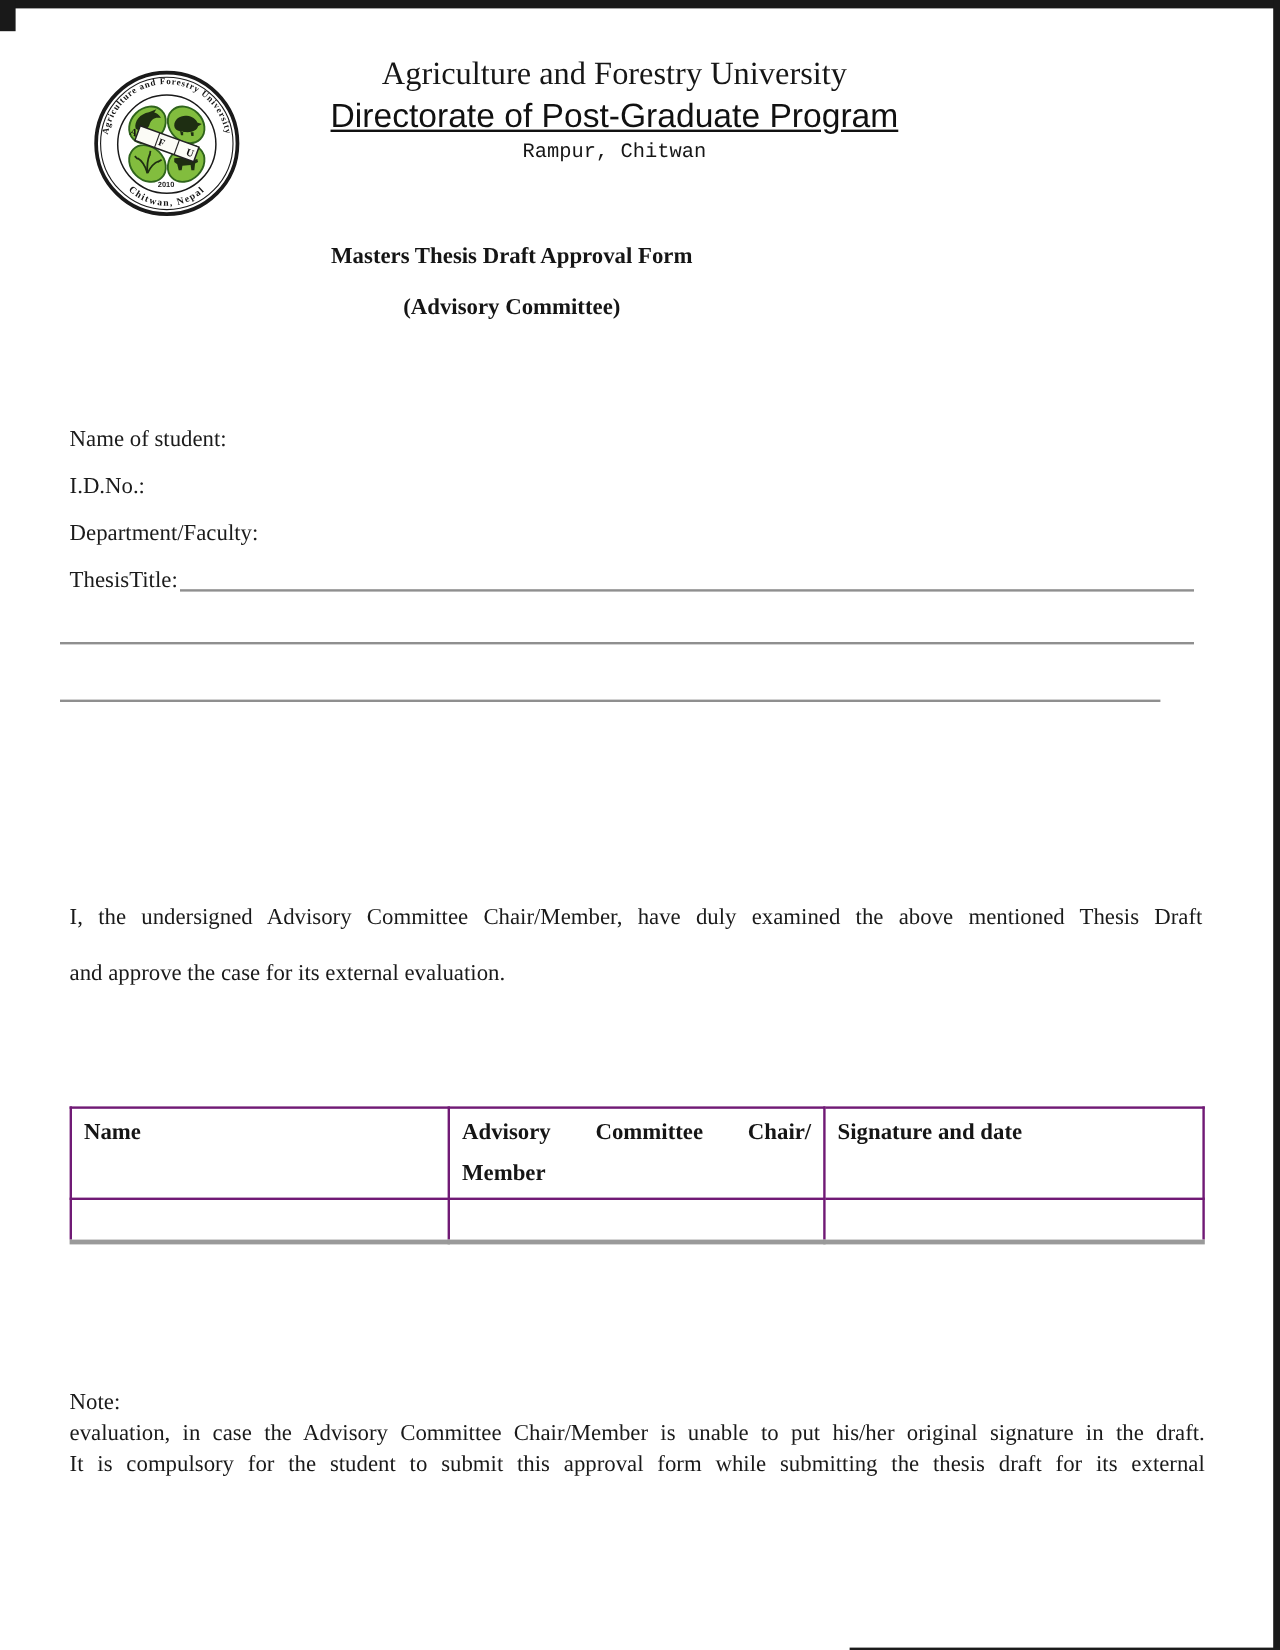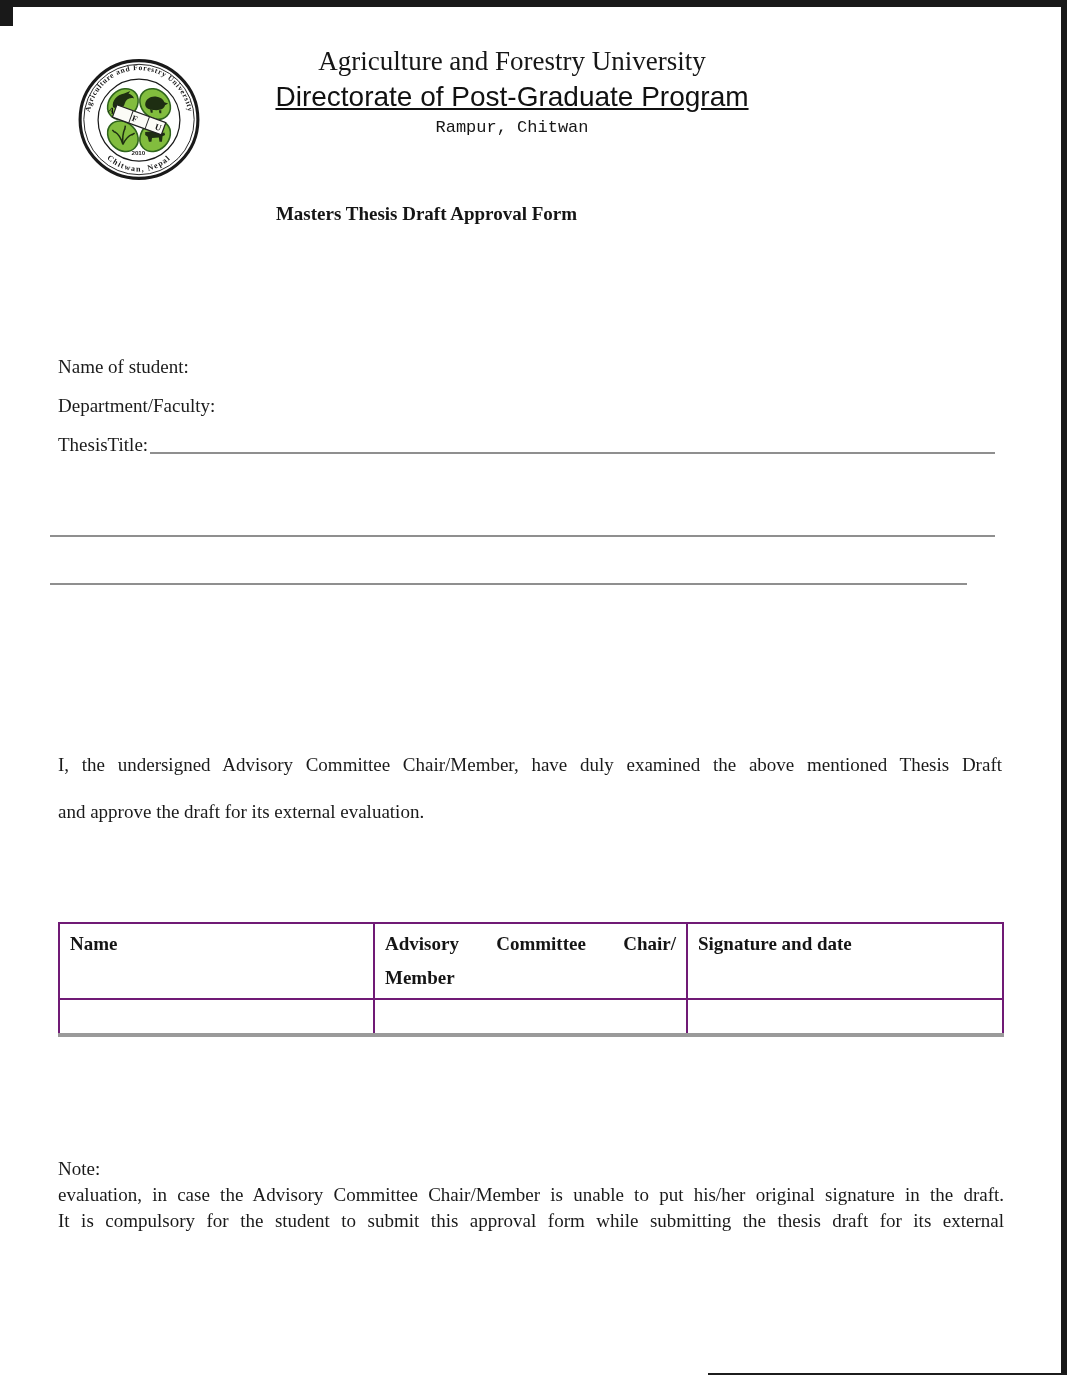--- a/index.html
+++ b/index.html
@@ -104,43 +104,48 @@
   </div>
 
   <div class="header-text">
     <div class="uni-name">Agriculture and Forestry University</div>
     <div class="directorate">Directorate of Post-Graduate Program</div>
     <div class="location">Rampur, Chitwan</div>
   </div>
 
   <div class="form-titles">
     <div class="form-title">Masters Thesis Draft Approval Form</div>
+    <div class="form-subtitle">(Advisory Committee)</div>
   </div>
 
   <div class="fields">
     <div class="field">
       <span>Name of student:</span>
+      <span></span>
+    </div>
+    <div class="field">
+      <span>I.D.No.:</span>
       <span></span>
     </div>
     <div class="field">
       <span>Department/Faculty:</span>
       <span></span>
     </div>
     <div class="field">
       <span>ThesisTitle:</span>
       <span class="fill-line"></span>
     </div>
   </div>
 
   <div class="blank-line l2"></div>
   <div class="blank-line l3"></div>
 
   <div class="declaration">
     <div class="jl">I, the undersigned Advisory Committee Chair/Member, have duly examined the above mentioned Thesis Draft</div>
-    <div>and approve the draft for its external evaluation.</div>
+    <div>and approve the case for its external evaluation.</div>
   </div>
 
   <table class="approval-table">
     <colgroup>
         <col style="width:315px">
         <col style="width:313px">
         <col style="width:316px">
       </colgroup>
     <tbody>
         <tr class="header-row">

